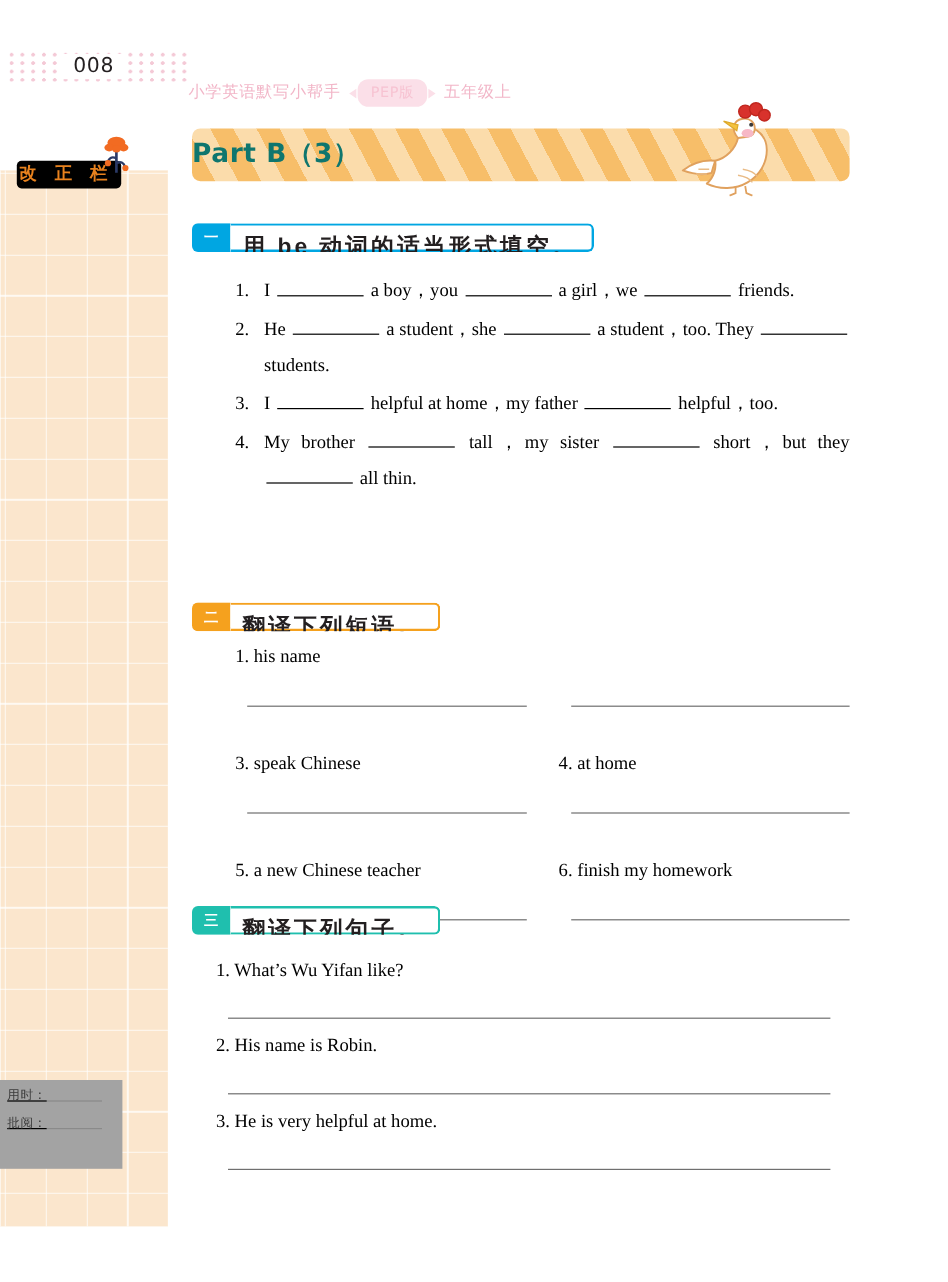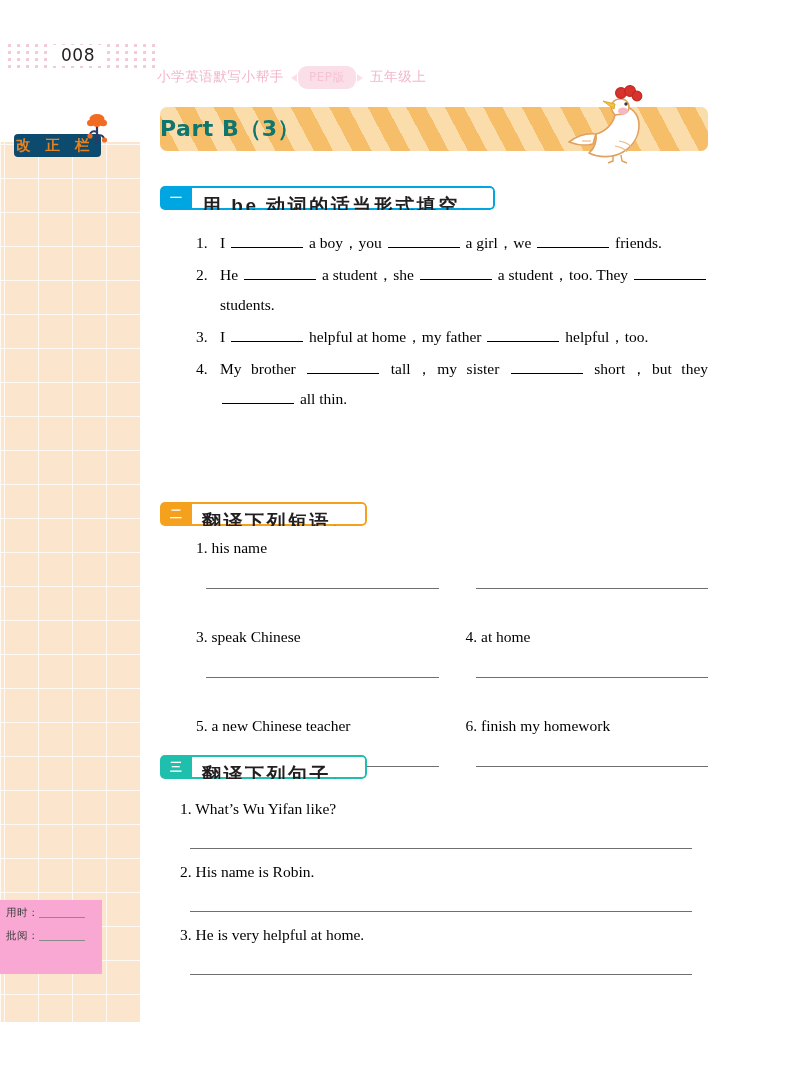--- a/index.html
+++ b/index.html
@@ -110,42 +110,43 @@
   .sidebar-label {
     position: absolute;
     top: 134px;
     left: 14px;
     z-index: 4;
     font-family: "DejaVu Sans", sans-serif;
     font-size: 14.5px;
     font-weight: bold;
     letter-spacing: 5px;
     color: #e8821e;
-    background: #0c4a6e;
+    background: #000000;
     padding: 2px 6px 3px 2px;
     border-radius: 4px;
     line-height: 18px;
   }
   .flower {
     position: absolute;
     top: 110px;
     left: 84px;
     z-index: 5;
     width: 26px;
     height: 40px;
   }
   .footer-box {
     position: absolute;
     top: 900px;
     left: 0px;
     z-index: 4;
     width: 96px;
     height: 68px;
-    background: #f9a8d4;
+    background: #a3a3a3;
     padding: 6px 0 0 6px;
+    text-decoration: underline;
   }
   .footer-row {
     font-family: "DejaVu Sans", sans-serif;
     font-size: 10.5px;
     color: #3b3b3b;
     white-space: nowrap;
     margin-bottom: 9px;
     letter-spacing: 0.5px;
   }
   .footer-blank {

